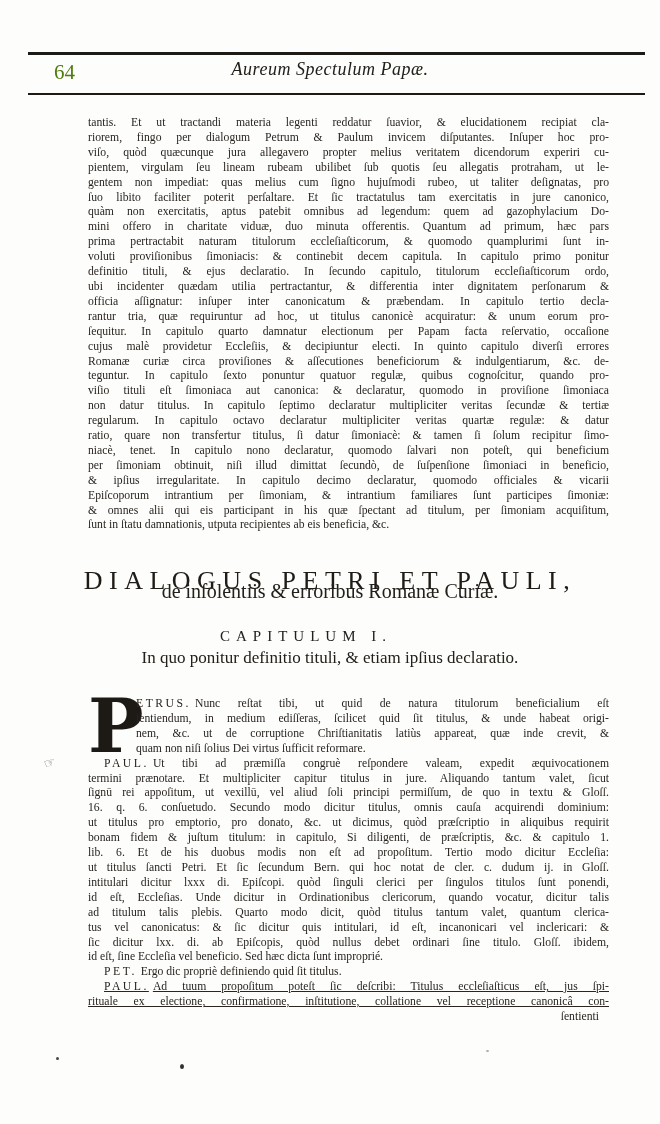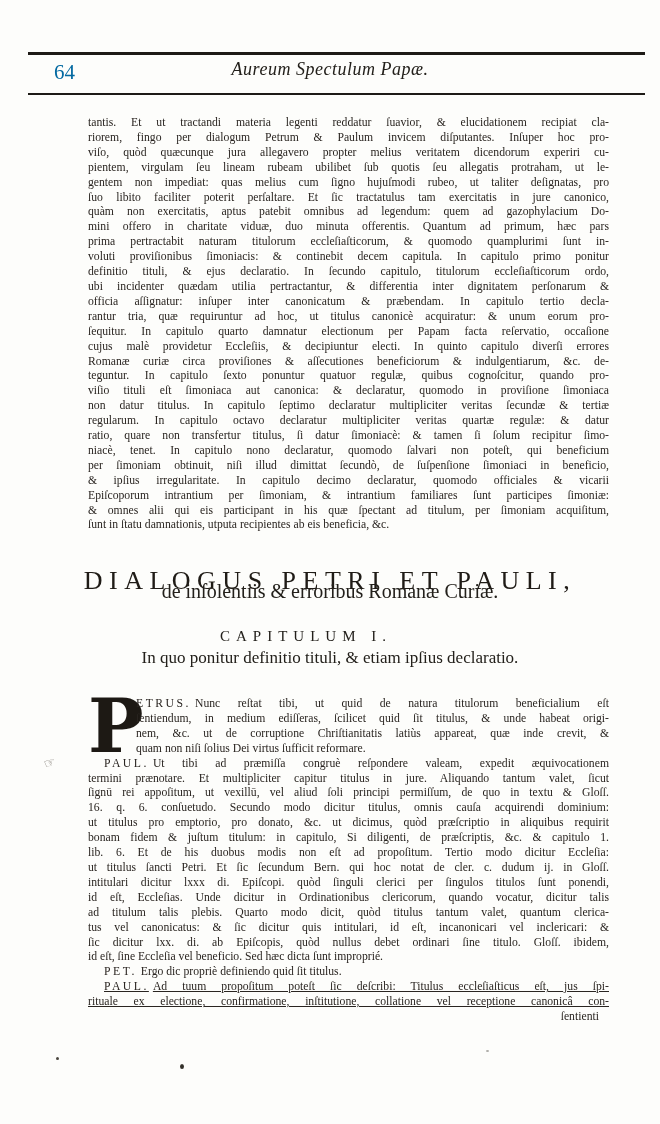--- a/index.html
+++ b/index.html
@@ -7,21 +7,21 @@
     position:relative;
     width:660px;height:1124px;
     background:#fdfdfb;
     overflow:hidden;
     font-family:"Liberation Serif", serif;
     color:#2a2521;
   }
   .rule{position:absolute;left:28px;width:617px;background:#1d1a16;}
   .rule-top{top:52px;height:3px;}
   .rule-mid{top:93px;height:2px;}
-  .folio{position:absolute;top:60px;left:54px;font-size:21px;color:#0369a1;}
+  .folio{position:absolute;top:60px;left:54px;font-size:21px;color:#4d7c0f;}
   .running-title{
     position:absolute;top:59px;left:0;width:660px;text-align:center;
     font-style:italic;font-size:18px;letter-spacing:0.5px;color:#23201b;
   }
   .textblock{position:absolute;left:88px;width:521px;font-size:11.7px;line-height:14.9px;}
   .intro{top:116px;}
   .tl{text-align:justify;text-align-last:justify;white-space:normal;}
   [data-bind-list] > .tl:last-child{text-align-last:left;}
   .tl.short{text-align-last:left;}
   .justify-all .tl{text-align-last:justify !important;text-decoration:underline;}

